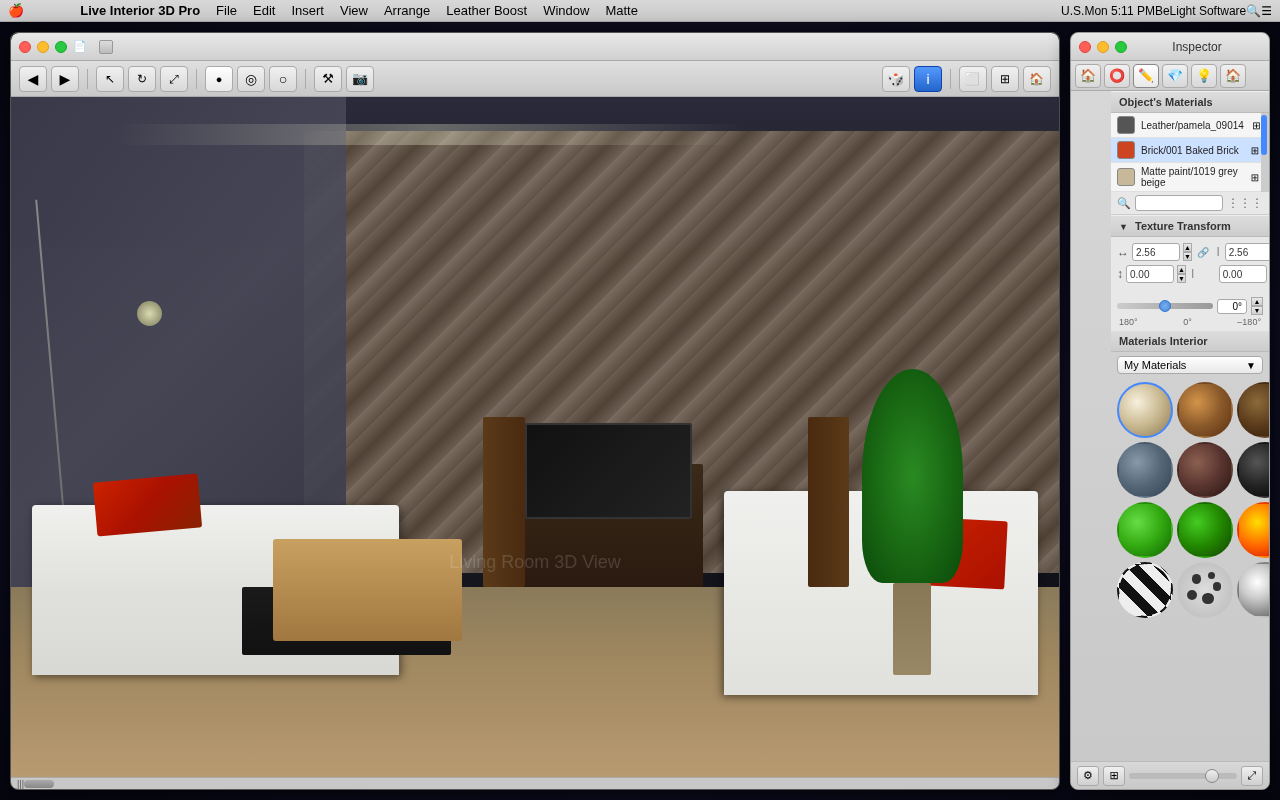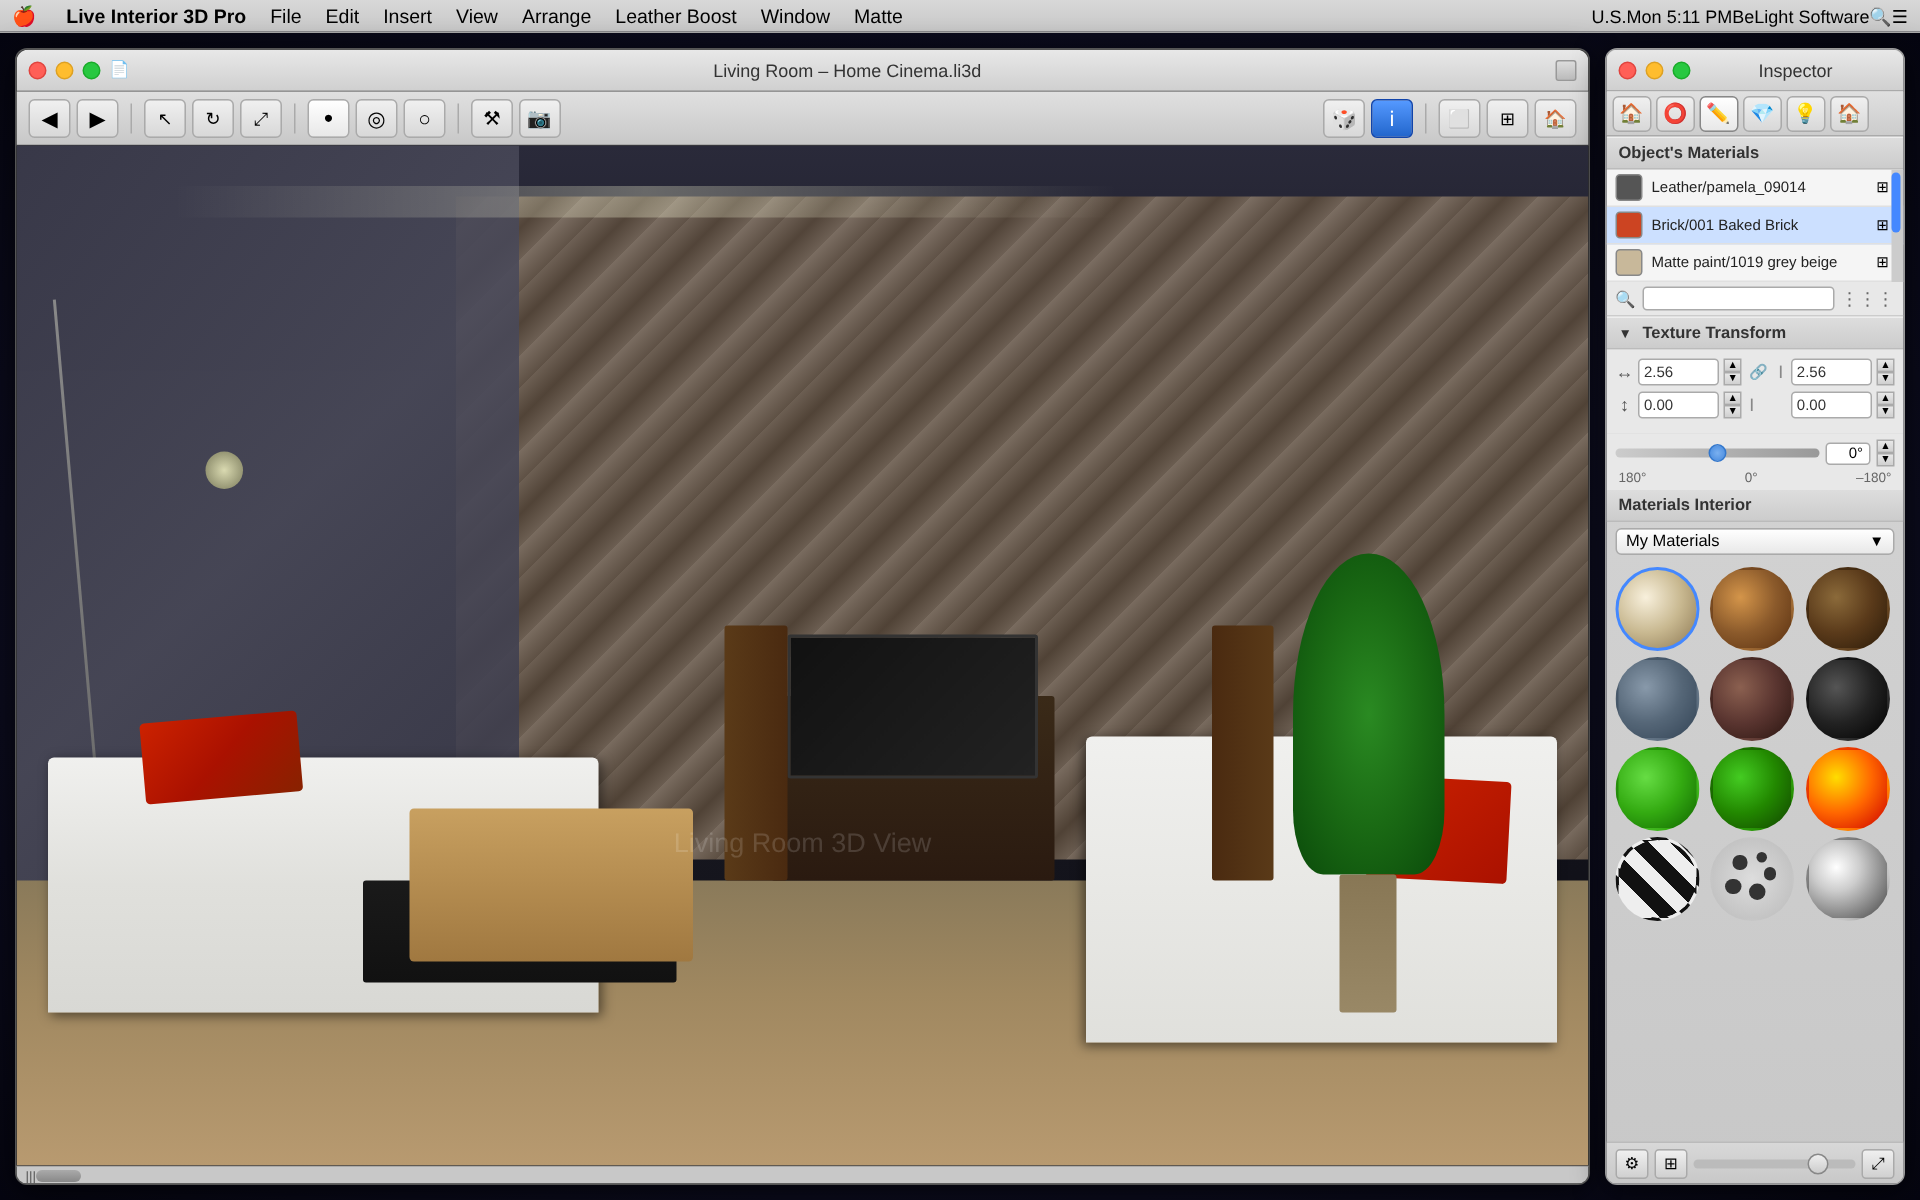--- a/index.html
+++ b/index.html
@@ -27,21 +27,21 @@
       font-size: 14px;
       font-weight: bold;
       margin-right: 4px;
     }
     .menu-item {
       font-size: 13px;
       color: #000;
       cursor: pointer;
       white-space: nowrap;
     }
-    .menu-item.app-name { font-weight: bold; }
+    .menu-item.app-name { font-weight: bold; margin-left: 36px; }
     .menu-spacer { flex: 1; }
     .menu-right {
       display: flex;
       align-items: center;
       gap: 0;
       font-size: 12px;
     }
     .menu-time { font-size: 12px; font-weight: 500; }
 
     
@@ -221,20 +221,21 @@
     }
     .insp-tab.active {
       background: linear-gradient(to bottom, #fff, #e8e8e8);
       border-color: #888;
     }
 
     .inspector-body {
       flex: 1;
       overflow-y: auto;
       padding: 0;
+      margin-left: 40px;
     }
 
     .section-header {
       font-size: 11px;
       font-weight: bold;
       color: #333;
       padding: 4px 8px;
       background: linear-gradient(to bottom, #ddd, #ccc);
       border-bottom: 1px solid #bbb;
       border-top: 1px solid #eee;
@@ -552,21 +553,20 @@
 
 <div id="main-area">
 
   <div id="left-window">
 
     <div class="window-titlebar">
       <div class="traffic-light tl-red"></div>
       <div class="traffic-light tl-yellow"></div>
       <div class="traffic-light tl-green"></div>
       <span style="font-size:11px; color:#666; margin-right:6px;">📄</span>
-      <span class="window-title">Living Room – Home Cinema.li3d</span>
       <div class="window-resize-btn"></div>
     </div>
 
     <div class="toolbar">
       <div class="toolbar-btn" title="Back">◀</div>
       <div class="toolbar-btn" title="Forward">▶</div>
       <div class="toolbar-sep"></div>
       <div class="toolbar-btn" title="Select" style="font-size:12px;">↖</div>
       <div class="toolbar-btn" title="Rotate" style="font-size:12px;">↻</div>
       <div class="toolbar-btn" title="Move" style="font-size:12px;">⤢</div>

